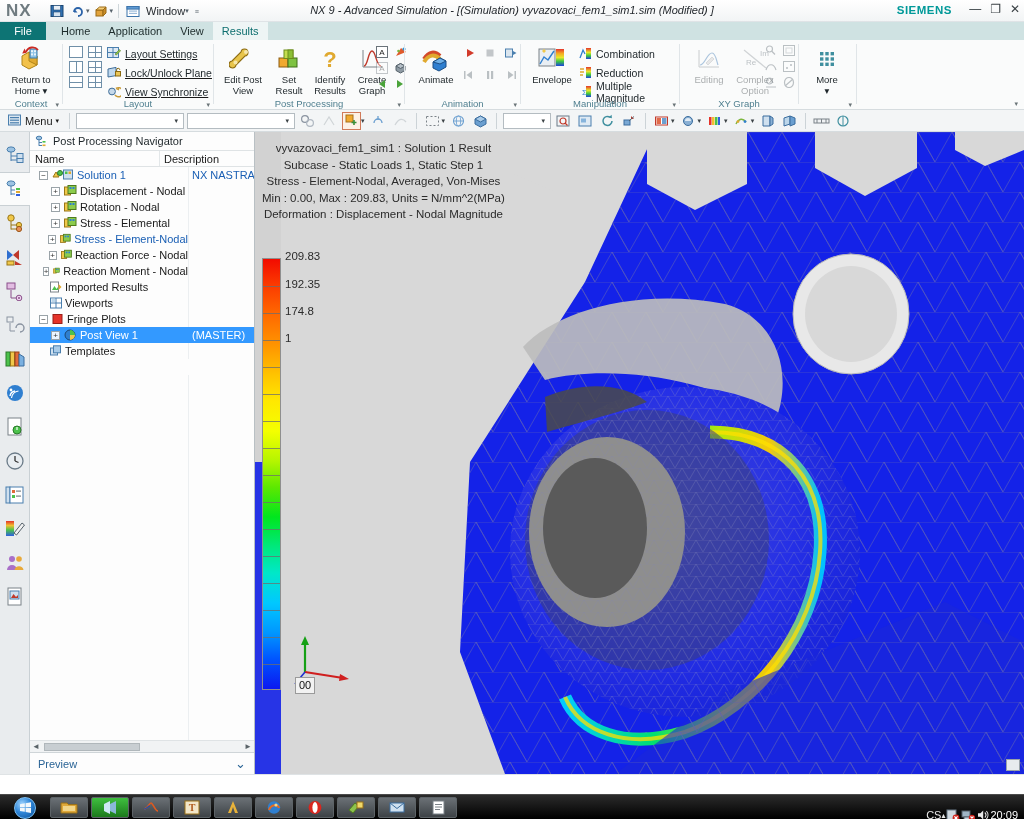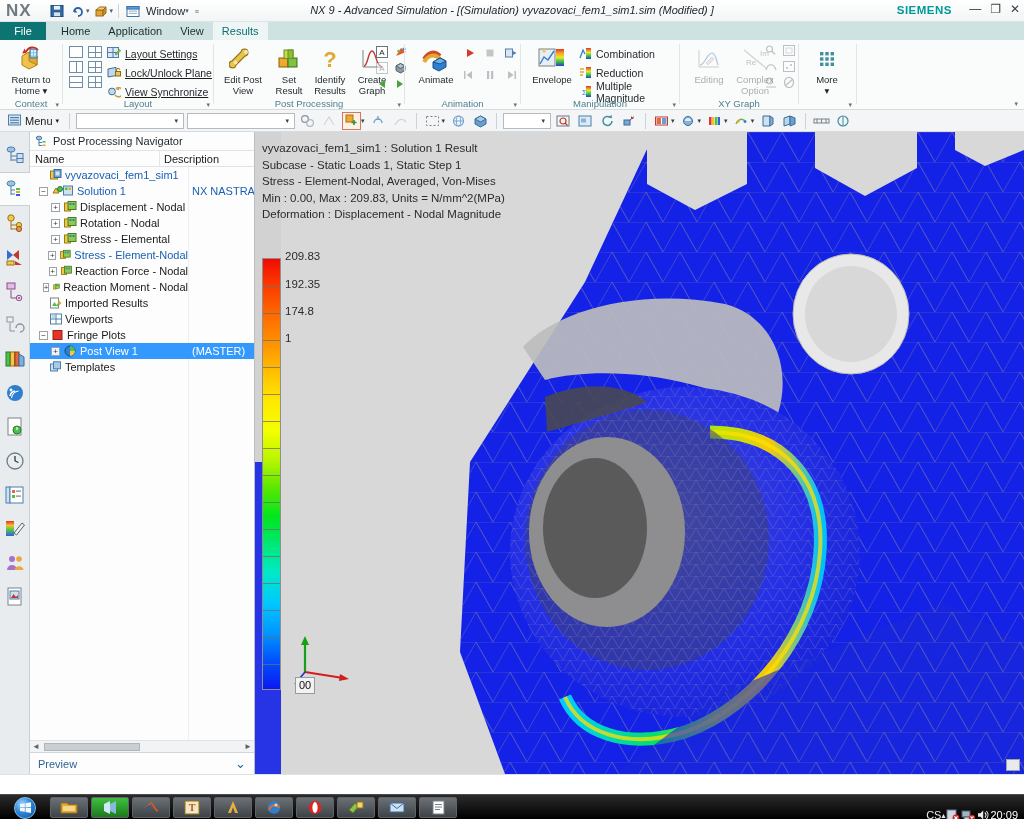--- a/index.html
+++ b/index.html
@@ -152,21 +152,21 @@
   .hthumb { height:8px; background:#c8ced2; border:1px solid #b0b7bb; }
   .nav-preview {
     height:22px; border-top:1px solid #cfd5d8; background:#fdfdfd;
     display:flex; align-items:center; justify-content:space-between;
     padding:0 8px 0 8px; font-size:11px; color:#2a6496;
   }
 
   
   .viewport {
     position:absolute; left:255px; top:132px; width:769px; height:642px;
-    overflow:hidden; background:#ec4899;
+    overflow:hidden; background:#ec4899;text-align:center;
   }
   .vp-text {
     position:absolute; left:7px; top:8px; z-index:6;
     font-size:11.5px; color:#2b2b2b; line-height:16.5px; white-space:pre;
   }
   .cbar {
     position:absolute; left:7px; top:126px; width:19px; height:432px; z-index:6;
     background:linear-gradient(to bottom,
       #f20b00 0%, #fb3a00 6%, #ff6a00 13%, #ff9400 20%,
       #ffc400 27%, #ffe800 33%, #f4ff00 40%, #b5f500 47%,
@@ -948,34 +948,20 @@
       <span>Post Processing Navigator</span>
     </div>
 
     <div class="nav-head">
       <div class="c1">Name</div>
       <div class="c2">Description</div>
     </div>
 
     <div class="tree">
 
-      <div class="trow">
-        <span class="gl"></span>
-        <span class="tname">
-          <span style="width:4px;" class="ind"></span>
-          <span class="expspace"></span>
-          <svg width="12" height="12" viewBox="0 0 12 12">
-              <rect x="0.5" y="2" width="7" height="8" fill="#f0c84a" stroke="#9a7616"></rect>
-              <rect x="4" y="0.5" width="7" height="8" fill="#6b9fd0" stroke="#3a6d9e"></rect>
-              <rect x="5.5" y="2.5" width="4" height="4" fill="#cfe4f5"></rect>
-            </svg>
-          <span style="color:#1a5fb4;">vyvazovaci_fem1_sim1</span>
-        </span>
-        <span class="tdesc"></span>
-      </div>
 
       <div class="trow">
         <span class="gl"></span>
         <span class="tname">
           <span style="width:6px;" class="ind"></span>
           <span class="exp">−</span>
           <svg width="22" height="12" viewBox="0 0 22 12">
               <path d="M1 8 l3 -5 3 5z" fill="#f0c84a" stroke="#9a7616"></path>
               <circle cx="8" cy="4" r="2.5" fill="#4cc24c" stroke="#2a7a2a"></circle>
               <rect x="11.5" y="1" width="9" height="9" fill="#cfe0ef" stroke="#4a7fae"></rect>

